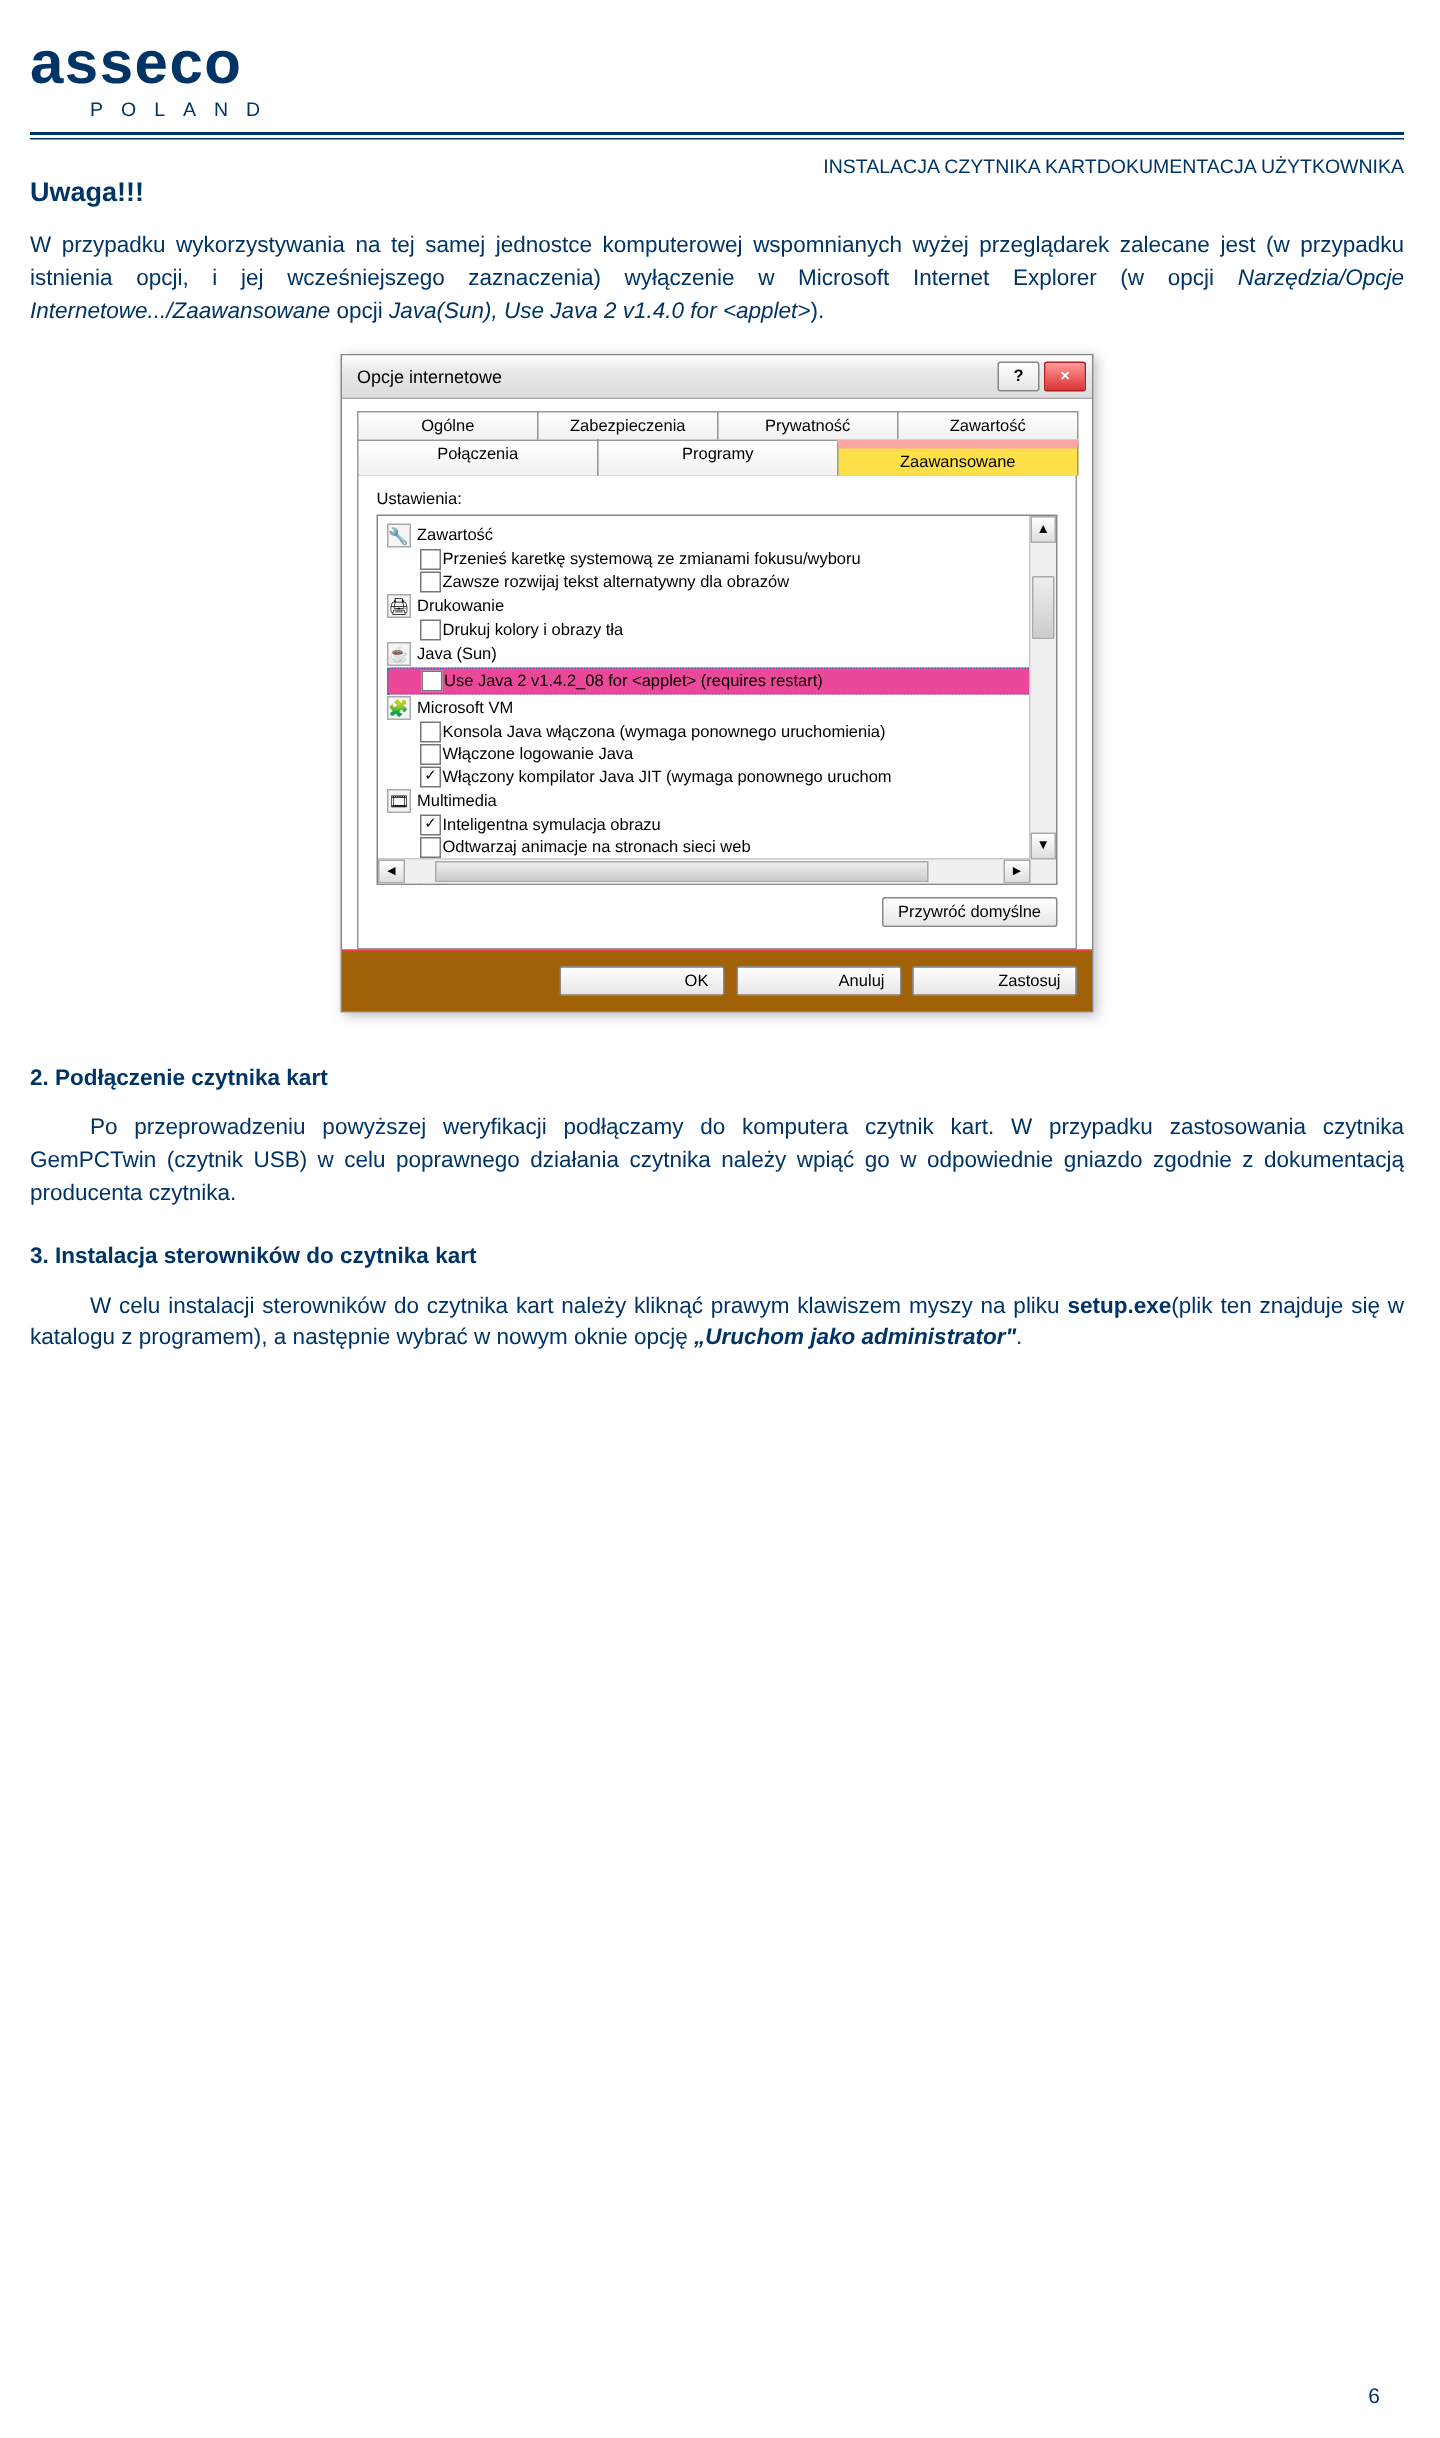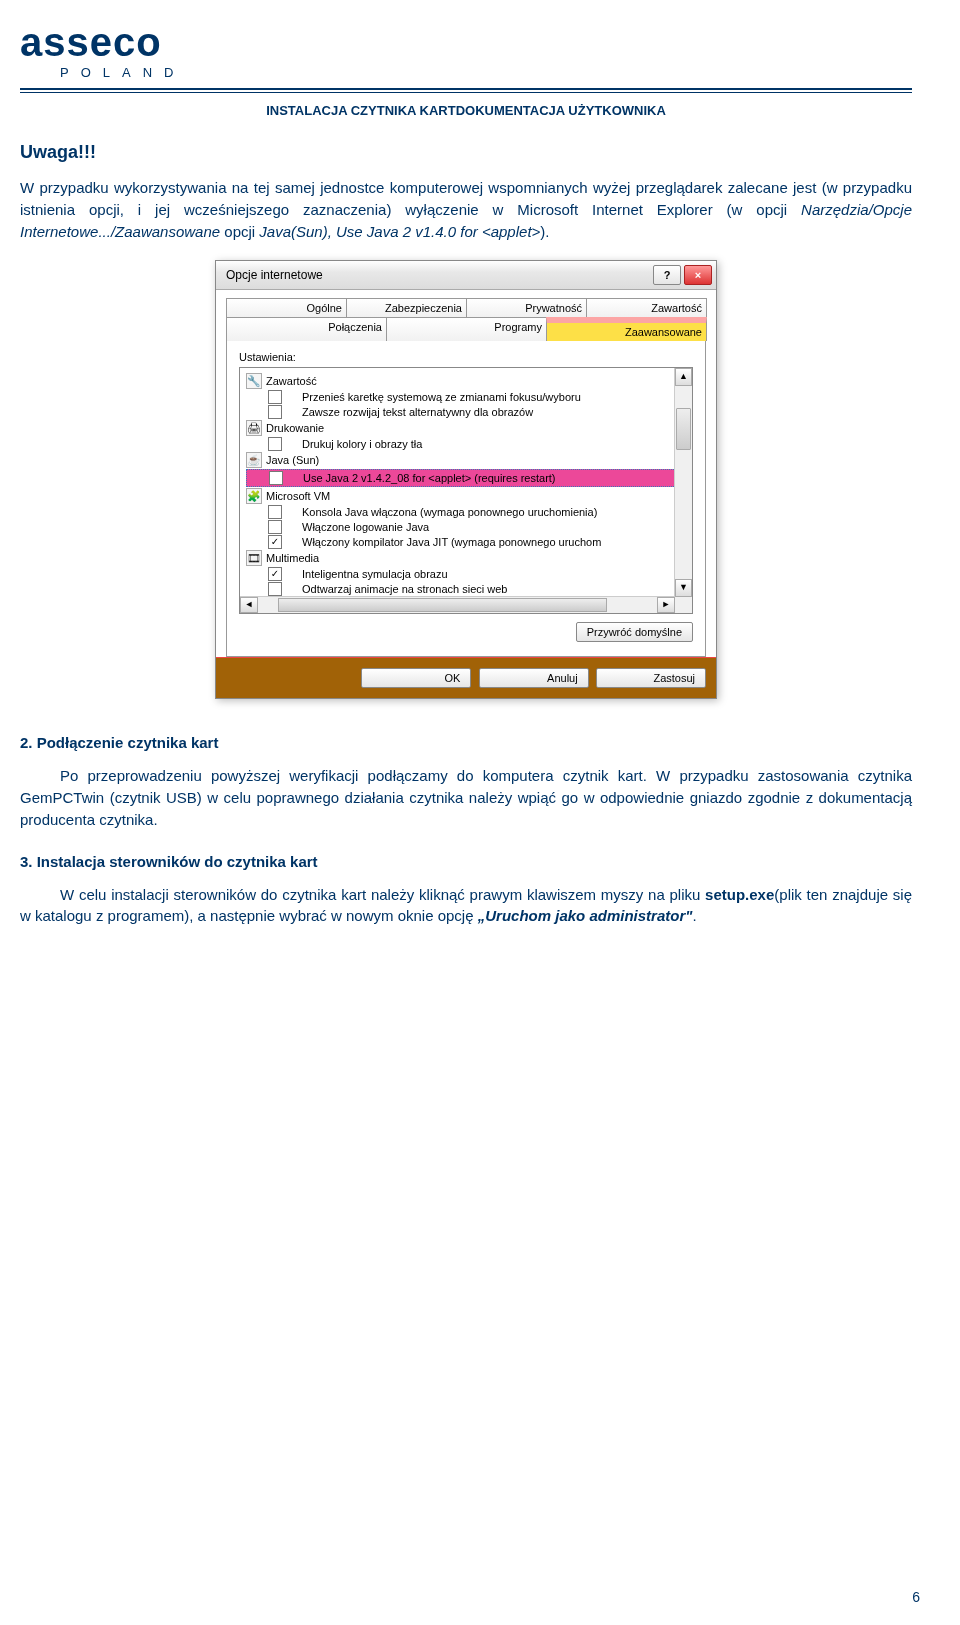--- a/index.html
+++ b/index.html
@@ -1,40 +1,40 @@
 <!DOCTYPE html>
 <html><head>
 <meta charset="utf-8">
 <style>
 html,body{margin:0;padding:0;background:#fff;font-family:Verdana,Arial,sans-serif;color:#000}
-.page{width:960px;margin:0 auto;position:relative;min-height:1625px;padding:20px 48px 0 20px;box-sizing:border-box}
+.page{width:960px;margin:0 auto;position:relative;min-height:1625px;padding:20px 24px 0 20px;box-sizing:border-box}
 .logo-area{margin:0 0 8px 0}
 .brand{color:#003466;font-weight:bold;font-size:40px;letter-spacing:1px;font-family:Arial,sans-serif}
 .brand-sub{color:#003466;font-size:13px;letter-spacing:12px;margin-left:40px;margin-top:0}
 .hr1{border:none;border-top:2px solid #003466;margin:8px 0 2px 0}
 .hr2{border:none;border-top:1px solid #003466;margin:0 0 10px 0}
-.doc-bar{display:flex;justify-content:center;font-size:13px;font-weight:bold;color:#003466;margin-bottom:24px}
+.doc-bar{display:flex;justify-content:flex-end;font-size:13px;font-weight:normal;color:#003466;}
 .warn{color:#003466;font-weight:bold;font-size:18px;margin-bottom:14px}
 .body-text{color:#003466;font-size:15px;line-height:1.45;text-align:justify;margin:0 0 18px 0}
 .dialog{width:500px;margin:18px auto 35px auto;border:1px solid #888;font-family:Tahoma,Arial,sans-serif;font-size:12px;color:#000;box-shadow:2px 2px 8px rgba(0,0,0,.25);background:#fff}
 .titlebar{background:linear-gradient(#fff,#e8e8e8 40%,#dcdcdc);height:28px;display:flex;align-items:center;padding:0 4px 0 10px;border-bottom:1px solid #aaa;font-size:12px}
 .titlebar .ttl{flex:1}
 .tb-btn{display:inline-flex;align-items:center;justify-content:center;width:26px;height:18px;margin-left:3px;border:1px solid #888;border-radius:2px;background:linear-gradient(#fff,#e5e5e5);font-size:11px;font-weight:bold;cursor:pointer}
 .tb-btn.red{background:linear-gradient(#f99,#d33);color:#fff;border-color:#a22}
 .tabs{padding:8px 10px 0 10px}
 .tabrow{display:flex}
-.tab{flex:1;text-align:right;padding:3px 4px;border:1px solid #999;background:linear-gradient(#fff,#f1f1f1);font-size:11px;border-bottom:none;margin-right:-1px;cursor:pointer;white-space:nowrap}
+.tab{flex:1;text-align:center;padding:3px 4px;border:1px solid #999;background:linear-gradient(#fff,#f1f1f1);font-size:11px;border-bottom:none;margin-right:-1px;cursor:pointer;white-space:nowrap}
 .tab.active{background:#fde047;border-top:6px solid #fca5a5;font-weight:normal;position:relative;z-index:2}
 .tabbody{border:1px solid #999;padding:10px 12px 14px 12px;margin-top:-1px}
 .sect-label{font-size:11px;margin-bottom:4px}
 .treebox{border:1px solid #888;height:245px;position:relative;background:#fff;font-size:11px;overflow:hidden}
 .tree{padding:4px 0 4px 6px}
 .grp{display:flex;align-items:center;gap:4px;margin:1px 0}
 .grp .ico{width:14px;height:14px;display:inline-flex;align-items:center;justify-content:center;font-size:11px;border:1px solid #aaa;background:#f5f5f5}
-.item{display:flex;align-items:center;gap:20px;padding-left:22px;margin:1px 0;white-space:nowrap}
+.item{display:flex;align-items:center;gap:1px;padding-left:22px;margin:1px 0;white-space:nowrap}
 .chk{width:12px;height:12px;border:1px solid #777;background:#fff;display:inline-flex;align-items:center;justify-content:center;font-size:10px;line-height:1}
 .item.sel{background:#ec4899;border:1px dotted #3a78bd;padding-top:1px;padding-bottom:1px}
 .vscroll{position:absolute;right:0;top:0;width:17px;height:100%;background:#f0f0f0;border-left:1px solid #ccc}
 .vscroll .arrow{height:16px;background:linear-gradient(#fff,#ddd);border:1px solid #aaa;font-size:9px;text-align:center;line-height:14px;cursor:pointer}
 .vscroll .thumb{position:absolute;top:40px;left:1px;right:1px;height:40px;background:linear-gradient(#eee,#ccc);border:1px solid #aaa;border-radius:1px}
 .hscroll{position:absolute;left:0;bottom:0;right:17px;height:16px;background:#f0f0f0;border-top:1px solid #ccc;display:flex}
 .hscroll .arrow{width:16px;background:linear-gradient(#fff,#ddd);border:1px solid #aaa;font-size:9px;text-align:center;line-height:12px}
 .hscroll .track{flex:1;position:relative}
 .hscroll .thumbh{position:absolute;left:20px;right:50px;top:1px;bottom:1px;background:linear-gradient(#eee,#ccc);border:1px solid #aaa}
 .btnrow{text-align:right;margin-top:8px}

